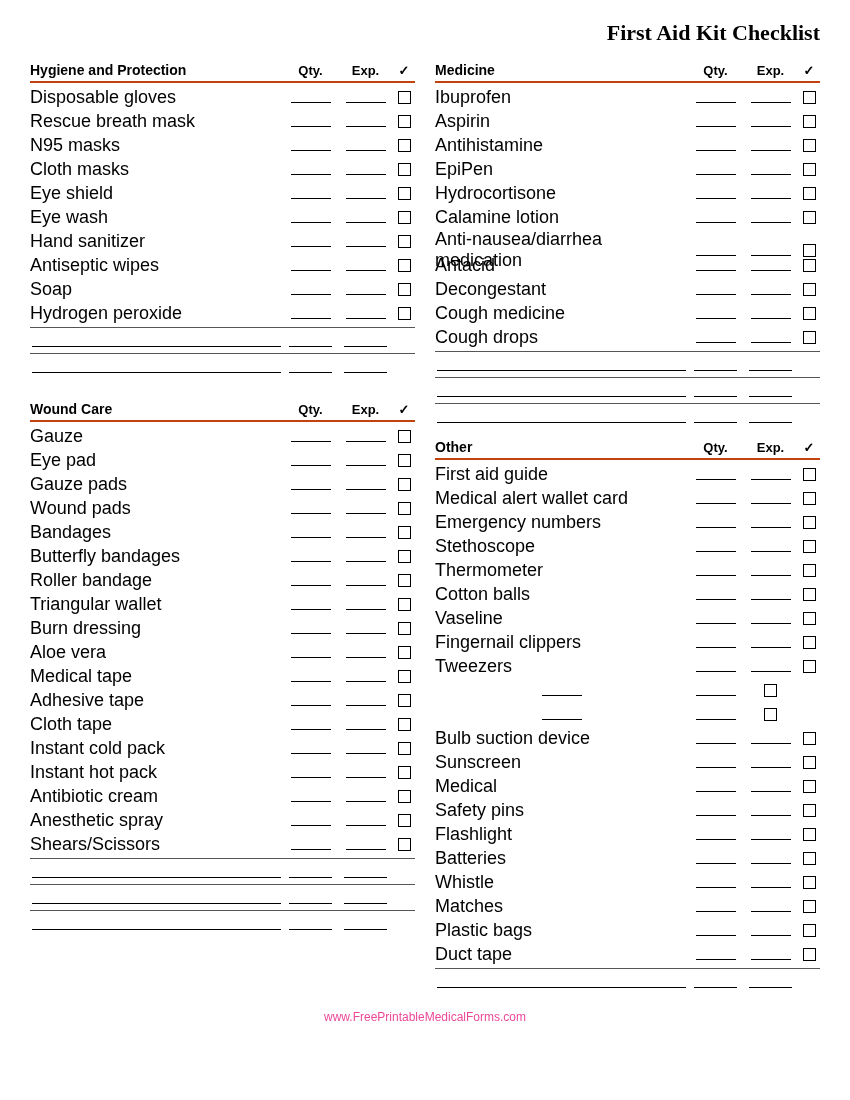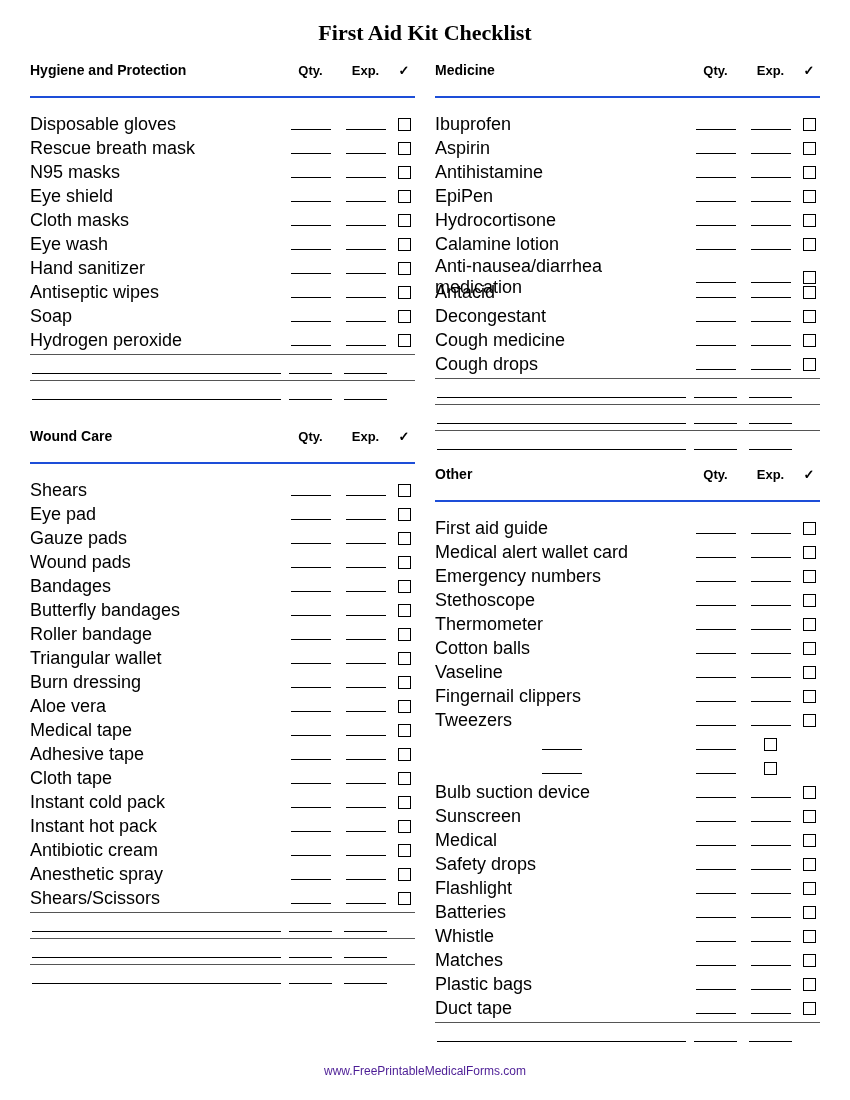--- a/index.html
+++ b/index.html
@@ -6,39 +6,39 @@
     body {
       background: #fff;
       font-family: Arial, Helvetica, sans-serif;
       font-size: 13px;
       color: #000;
       width: 850px;
       min-height: 1100px;
       padding: 20px 30px 20px 30px;
     }
     h1 {
-      text-align: center;
+      text-align: right;
       font-size: 22px;
       font-weight: bold;
       margin-bottom: 16px;
       font-family: Georgia, serif;
     }
     .main-grid {
       display: grid;
       grid-template-columns: 1fr 1fr;
       gap: 0 20px;
     }
     .section { width: 100%; }
     .section-header {
       display: grid;
       grid-template-columns: 1fr 55px 55px 22px;
       align-items: center;
-      border-bottom: 2px solid #1d4ed8;
-      padding-bottom: 18px;
-      margin-bottom: 14px;
+      border-bottom: 2px solid #c2410c;
+      padding-bottom: 3px;
+      margin-bottom: 2px;
     }
     .section-header .col-title {
       font-weight: bold;
       font-size: 14px;
     }
     .section-header .col-qty,
     .section-header .col-exp,
     .section-header .col-check {
       font-weight: bold;
       font-size: 13px;
@@ -90,21 +90,21 @@
     .blank-row .blank-line {
       border-bottom: 1px solid #000;
       height: 1px;
       margin: 0 2px;
       margin-bottom: 4px;
     }
     .footer {
       text-align: center;
       font-size: 12px;
       margin-top: 18px;
-      color: #4c1d95;
+      color: #ec4899;
     }
     .section-gap { height: 12px; }
     .check-header {
       font-size: 16px;
       text-align: center;
     }
   </style>
 </head>
 <body>
 
@@ -152,33 +152,33 @@
             <span class="underline"></span>
           </div>
         <div class="col-exp-cell">
             <span class="underline"></span>
           </div>
         <div class="col-check-cell">
             <span class="checkbox"></span>
           </div>
       </div>
         <div class="row">
+        <span class="item-name">Cloth masks</span>
+        <div class="col-qty-cell">
+            <span class="underline"></span>
+          </div>
+        <div class="col-exp-cell">
+            <span class="underline"></span>
+          </div>
+        <div class="col-check-cell">
+            <span class="checkbox"></span>
+          </div>
+      </div>
+        <div class="row">
         <span class="item-name">Eye shield</span>
-        <div class="col-qty-cell">
-            <span class="underline"></span>
-          </div>
-        <div class="col-exp-cell">
-            <span class="underline"></span>
-          </div>
-        <div class="col-check-cell">
-            <span class="checkbox"></span>
-          </div>
-      </div>
-        <div class="row">
-        <span class="item-name">Cloth masks</span>
         <div class="col-qty-cell">
             <span class="underline"></span>
           </div>
         <div class="col-exp-cell">
             <span class="underline"></span>
           </div>
         <div class="col-check-cell">
             <span class="checkbox"></span>
           </div>
       </div>
@@ -266,21 +266,21 @@
 
     <div class="section-header">
       <span class="col-title">Wound Care</span>
       <span class="col-qty">Qty.</span>
       <span class="col-exp">Exp.</span>
       <span class="col-check check-header">✓</span>
     </div>
 
     <div id="wound-items">
         <div class="row">
-        <span class="item-name">Shears</span>
+        <span class="item-name">Gauze</span>
         <div class="col-qty-cell">
             <span class="underline"></span>
           </div>
         <div class="col-exp-cell">
             <span class="underline"></span>
           </div>
         <div class="col-check-cell">
             <span class="checkbox"></span>
           </div>
       </div>
@@ -856,21 +856,21 @@
             <span class="underline"></span>
           </div>
         <div class="col-exp-cell">
             <span class="underline"></span>
           </div>
         <div class="col-check-cell">
             <span class="checkbox"></span>
           </div>
       </div>
         <div class="row">
-        <span class="item-name">Safety drops</span>
+        <span class="item-name">Safety pins</span>
         <div class="col-qty-cell">
             <span class="underline"></span>
           </div>
         <div class="col-exp-cell">
             <span class="underline"></span>
           </div>
         <div class="col-check-cell">
             <span class="checkbox"></span>
           </div>
       </div>

